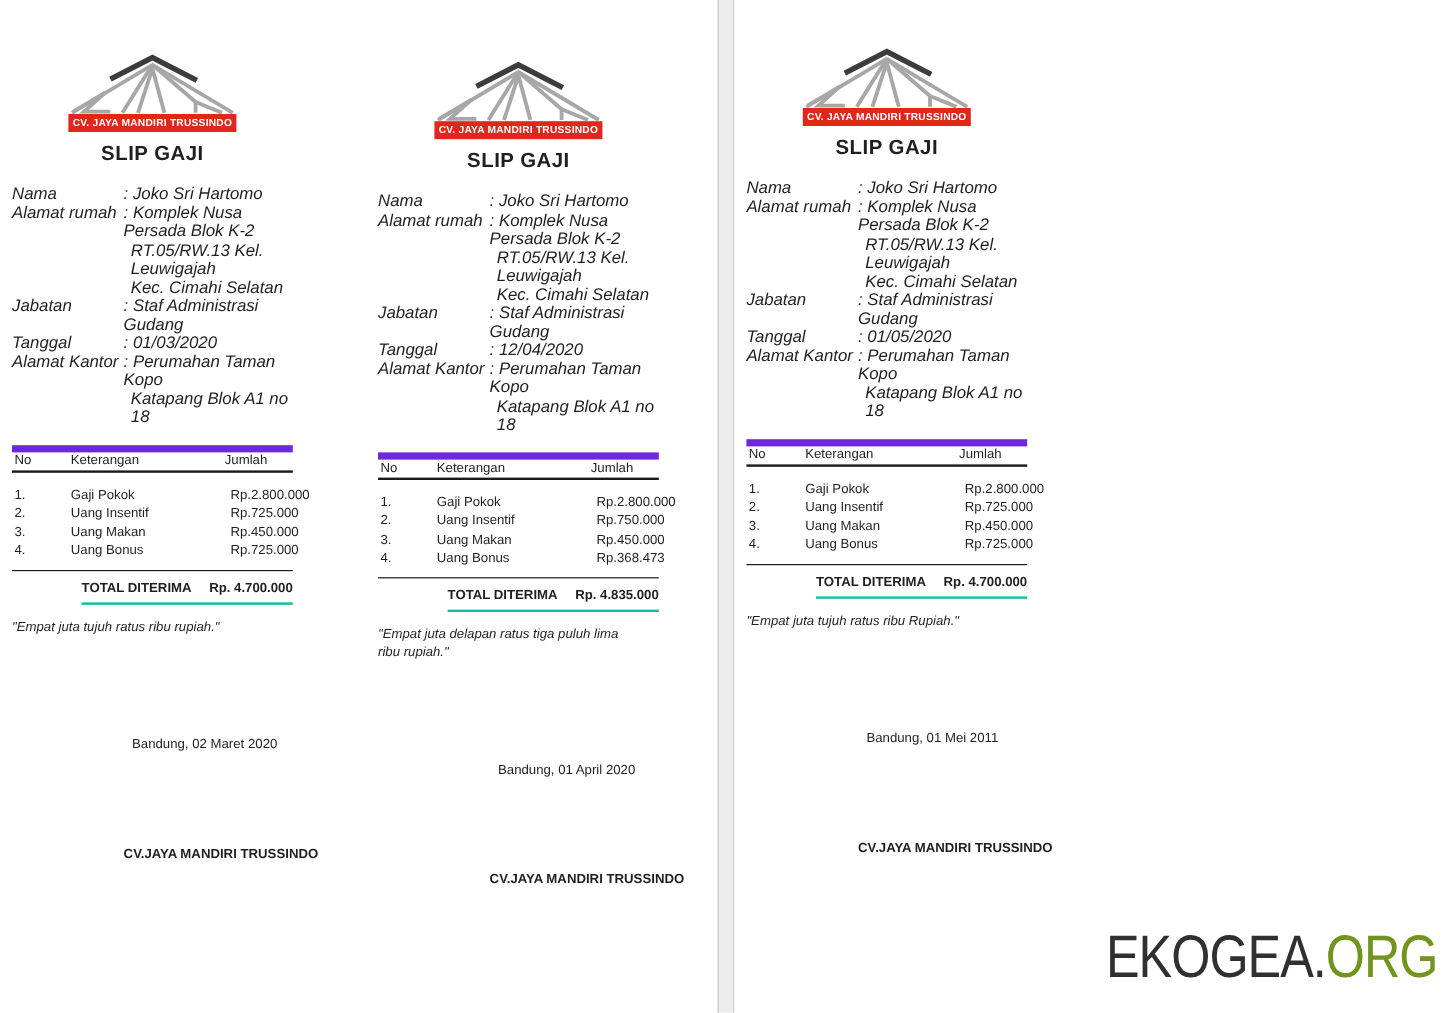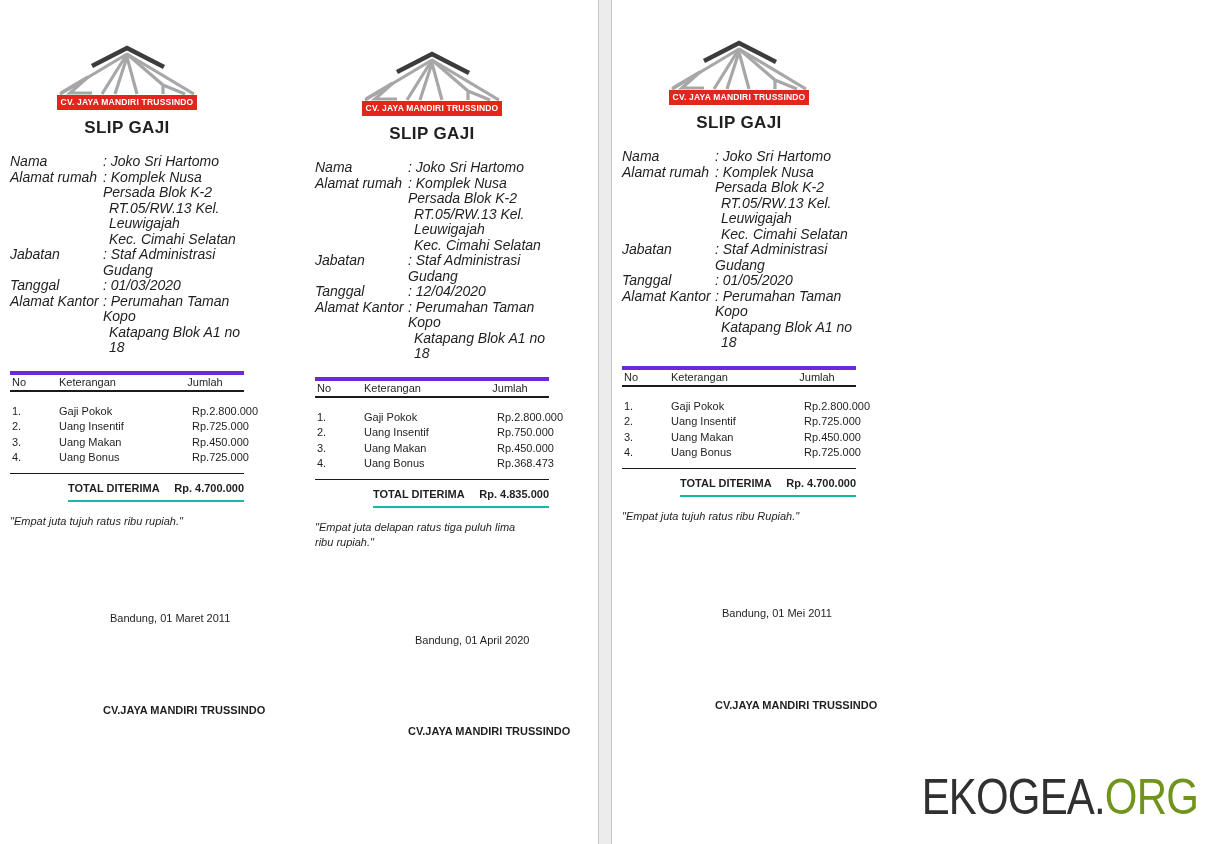--- a/index.html
+++ b/index.html
@@ -47,21 +47,21 @@
 
   .fields { margin-top: 19px; font-size: 14px; line-height: 15.5px; font-style: italic; }
   .field-row { display: flex; }
   .field-label { width: 93px; flex: 0 0 93px; }
   .field-lines { flex: 1; }
   .field-line.cont { padding-left: 6px; }
 
   .pay-table { margin-top: 15px; font-size: 11px; }
   .t-head {
     display: flex;
-    border-top: 4px solid #6d28d9;
+    border-top: 6px solid #6d28d9;
     border-bottom: 2px solid #1a1a1a;
     padding: 1px 0;
     line-height: 13px;
   }
   .col-no   { width: 32px; flex: 0 0 32px; padding-left: 2px; }
   .col-desc { flex: 1; padding-left: 17px; }
   .col-amt-h{ width: 78px; flex: 0 0 78px; text-align: center; }
   .t-body { margin-top: 12px; }
   .t-row { display: flex; line-height: 15.5px; }
   .amt-cell { width: 68px; flex: 0 0 68px; display: flex; padding-left: 16px; }
@@ -194,21 +194,21 @@
           </div>
       </div>
     </div>
     <div class="t-sep"></div>
     <div class="t-total">
       <div class="t-total-label">TOTAL DITERIMA</div>
       <div class="t-total-amt">Rp. 4.700.000</div>
     </div>
   </div>
   <div class="terbilang">"Empat juta tujuh ratus ribu rupiah."</div>
-  <div class="date-line">Bandung, 01 Maret 2011</div>
+  <div class="date-line">Bandung, 02 Maret 2020</div>
   <div class="signature">CV.JAYA MANDIRI TRUSSINDO</div>
 </div>
 
 <div class="slip slip-2">
   <div class="logo">
     <svg width="140" height="50" viewBox="0 0 140 50">
       <g fill="none" stroke-linecap="butt" stroke-width="3.2" stroke="#a7a7a7">
         <path d="M70,9 L3,49"></path>
           <path d="M70,9 L137,49"></path>
         <path d="M70,9 L45,49"></path>

